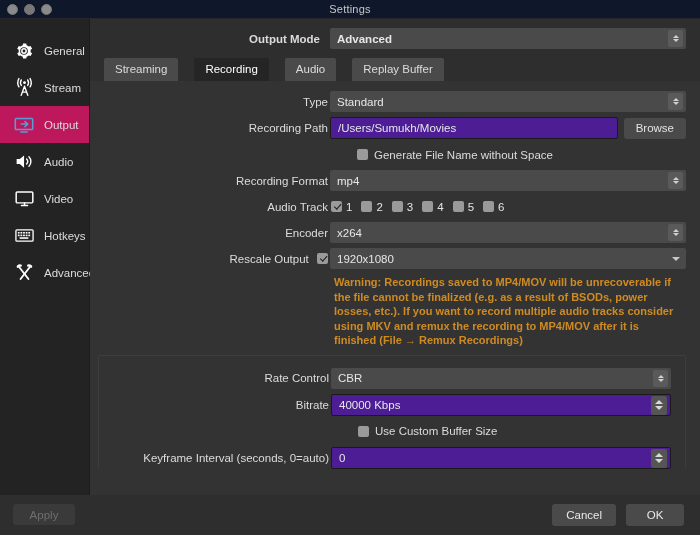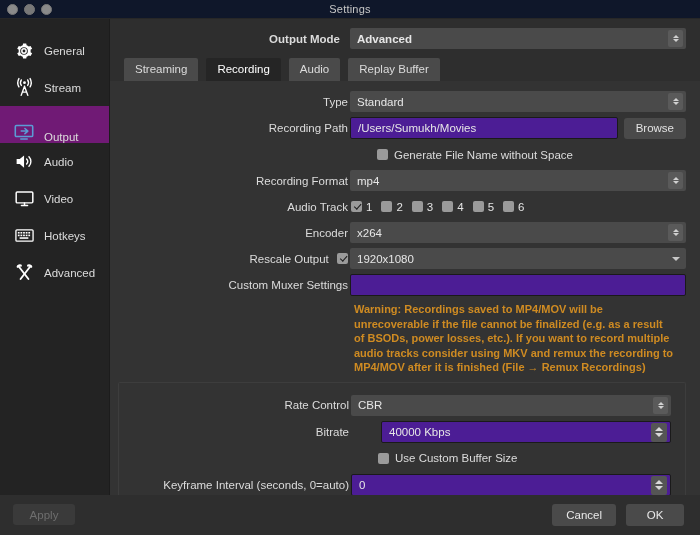--- a/index.html
+++ b/index.html
@@ -22,41 +22,41 @@
   .title-text {
     position: absolute; left: 0; right: 0; text-align: center;
     font-size: 11px; color: #c7c7c7; letter-spacing: .2px;
   }
 
   
   .body { flex: 1; display: flex; min-height: 0; position: relative; }
 
   
   .sidebar {
-    width: 110px; background: #232323; border-right: 1px solid #1c1c1c;
+    width: 90px; background: #232323; border-right: 1px solid #1c1c1c;
     padding-top: 13px; display: flex; flex-direction: column;
   }
   .side-item {
     display: flex; align-items: center; gap: 9px;
     height: 37px; padding-left: 13px; color: #dcdcdc; font-size: 11.5px;
     cursor: default;
   }
-  .side-item.active { background: #701a75; align-items: flex-end; }
+  .side-item.active { background: #be185d; }
   .side-ico { width: 22px; height: 22px; display: flex; align-items: center; justify-content: center; flex: 0 0 22px; }
   .side-ico svg { display: block; }
 
   
   .content { flex: 1; background: #2e2e2e; position: relative; padding: 0; min-width: 0; display: flex; flex-direction: column; }
 
   
   .outmode-row { display: flex; align-items: center; padding: 9px 14px 7px 0; font-weight: bold; }
   .outmode-label { width: 240px; text-align: right; padding-right: 10px; font-size: 11.5px; color: #dcdcdc; }
 
   
-  .tabbar { display: flex; gap: 8px; padding: 2px 0 0 14px; }
+  .tabbar { display: flex; gap: 16px; padding: 2px 0 0 14px; }
   .tab {
     font-size: 11.5px; color: #dcdcdc; padding: 5px 11px 6px;
     background: #4a4a4a; border-radius: 2px 2px 0 0; cursor: default;
   }
   .tab.active { background: #252525; color: #ffffff; }
 
   .panel { flex: 1; background: #333333; margin: 0; padding: 10px 14px 0 0; overflow: hidden; position: relative; }
 
   
   .row { display: flex; align-items: center; margin-bottom: 5px; min-height: 21px; }
@@ -369,26 +369,20 @@
           <div class="field">
             <div class="combo chev">
               <span>1920x1080</span>
               <span class="spin">
                   <i class="dn"></i>
                 </span>
             </div>
           </div>
         </div>
 
-        <div class="row">
-          <div class="lbl">Custom Muxer Settings</div>
-          <div class="field">
-            <div class="textinput"></div>
-          </div>
-        </div>
 
         <div class="warnbox">
           <p>Warning: Recordings saved to MP4/MOV will be unrecoverable if the file cannot be finalized (e.g. as a result of BSODs, power losses, etc.). If you want to record multiple audio tracks consider using MKV and remux the recording to MP4/MOV after it is finished (File → Remux Recordings)</p>
         </div>
 
         <div class="groupbox">
 
           <div class="row">
             <div class="lbl">Rate Control</div>
             <div class="field">
@@ -398,21 +392,21 @@
                     <i class="up"></i>
                     <i class="dn"></i>
                   </span>
               </div>
             </div>
           </div>
 
           <div class="row">
             <div class="lbl">Bitrate</div>
             <div class="field">
-              <div class="textinput" style="position:relative;padding-right:22px;margin-left:30px;">
+              <div class="textinput" style="position:relative;padding-right:22px;">
                 <span>40000 Kbps</span>
                 <span class="spin-big">
                     <i class="up"></i>
                     <i class="dn"></i>
                   </span>
               </div>
             </div>
           </div>
 
           <div class="row">

